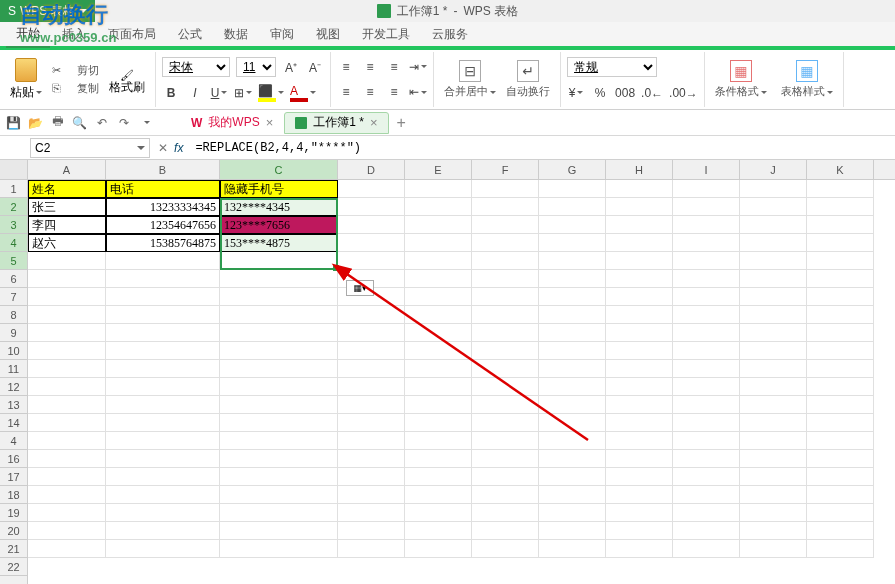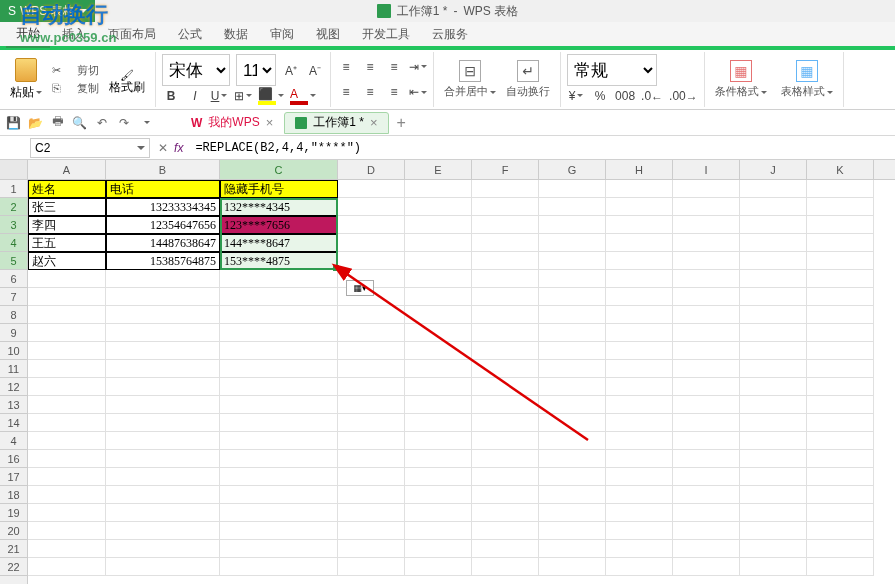--- a/index.html
+++ b/index.html
@@ -18,21 +18,21 @@
 .ribbon { height: 60px; background: #fff; border-bottom: 1px solid #d0d0d0; display: flex; align-items: stretch; padding: 2px 0; }
 .ribbon-group { border-right: 1px solid #e0e0e0; padding: 2px 6px; display: flex; flex-direction: column; justify-content: space-around; }
 .rg-row { display: flex; align-items: center; gap: 6px; white-space: nowrap; }
 .clip-paste { display: flex; flex-direction: column; align-items: center; gap: 2px; padding: 2px 4px; }
 .clip-icon { width: 22px; height: 24px; background: linear-gradient(#f9d776, #e8a840); border: 1px solid #c78b20; border-radius: 2px; }
 .small-btn { font-size: 11px; color: #555; display: flex; align-items: center; gap: 11px; cursor: pointer; }
 .icon-sq { width: 14px; height: 14px; display: inline-block; }
 .scissors::before { content: "✂"; color: #555; }
 .copy-i::before { content: "⎘"; color: #555; }
 .brush::before { content: "🖌"; font-size: 11px; }
-.font-select { border: 1px solid #ccc; height: 32px; padding: 0 2px; font-size: 17px; background: #fff; width: 68px; }
+.font-select { border: 1px solid #ccc; height: 20px; padding: 0 2px; font-size: 12px; background: #fff; width: 68px; text-decoration: underline; }
 .size-select { width: 40px; }
 .fmt-btn { min-width: 18px; height: 18px; display: inline-flex; align-items: center; justify-content: center; cursor: pointer; color: #444; }
 .fmt-btn.bold { font-weight: bold; }
 .fmt-btn.italic { font-style: italic; }
 .fmt-btn.underline { text-decoration: underline; }
 .color-bar { width: 18px; height: 4px; }
 .dropdown-arrow::after { content: ""; display: inline-block; width: 0; height: 0; border-left: 3px solid transparent; border-right: 3px solid transparent; border-top: 3px solid #666; margin-left: 2px; vertical-align: middle; }
 .big-btn { display: flex; flex-direction: column; align-items: center; gap: 2px; padding: 2px 4px; font-size: 11px; color: #555; cursor: pointer; }
 .big-btn .bi { width: 22px; height: 22px; border: 1px solid #aaa; display:flex; align-items:center; justify-content:center; font-size:14px; }
 .qat { height: 26px; background: #fff; border-bottom: 1px solid #d8d8d8; display: flex; align-items: center; padding-left: 6px; gap: 6px; }
@@ -41,21 +41,21 @@
 .doc-tab { height: 22px; padding: 0 10px; display: flex; align-items: center; gap: 6px; border: 1px solid transparent; font-size: 12px; cursor: pointer; }
 .doc-tab.wps { color: #d14; }
 .doc-tab.wps .w { color: #d14; font-weight: bold; }
 .doc-tab.active { background: #e8f5e9; border: 1px solid #a5d6a7; border-radius: 3px 3px 0 0; }
 .doc-tab .close { color: #888; font-size: 13px; }
 .tab-add { margin-left: 8px; color: #888; font-size: 16px; cursor: pointer; }
 .formula-bar { height: 24px; border-bottom: 1px solid #d0d0d0; display: flex; align-items: center; }
 .name-box { width: 120px; height: 20px; border: 1px solid #ccc; margin-left: 30px; padding: 0 4px; display: flex; align-items: center; justify-content: center; font-size: 12px; background: #fff; }
 .name-box::after { content: ""; width: 0; height: 0; border-left: 4px solid transparent; border-right: 4px solid transparent; border-top: 4px solid #666; margin-left: auto; }
 .fx-icons { display: flex; align-items: center; gap: 6px; margin: 0 8px; color: #777; }
-.fx-label { font-style: italic; color: #701a75; }
+.fx-label { font-style: italic; color: #0c4a6e; }
 .formula-input { flex: 1; height: 20px; padding: 0 4px; font-size: 12px; border: none; font-family: "Courier New", monospace; }
 .sheet-area { position: relative; display: flex; height: calc(584px - 22px - 28px - 60px - 26px - 24px); }
 .row-headers { width: 28px; background: #f0f0f0; border-right: 1px solid #ccc; }
 .corner { height: 20px; border-bottom: 1px solid #ccc; background: #e8e8e8; }
 .row-h { height: 18px; border-bottom: 1px solid #ccc; display: flex; align-items: center; justify-content: center; color: #555; font-size: 11px; }
 .row-h.sel { background: #c8e6c9; color: #2e7d32; }
 .grid-wrap { flex: 1; overflow: hidden; }
 .col-headers { height: 20px; display: flex; background: #f0f0f0; border-bottom: 1px solid #ccc; }
 .col-h { border-right: 1px solid #ccc; display: flex; align-items: center; justify-content: center; color: #555; font-size: 11px; }
 .col-h.sel { background: #c8e6c9; color: #2e7d32; }
@@ -308,33 +308,20 @@
           <div class="cell col-rest"></div>
           <div class="cell col-rest"></div>
           <div class="cell col-rest"></div>
           <div class="cell col-rest"></div>
           <div class="cell col-rest"></div>
           <div class="cell col-rest"></div>
           <div class="cell col-rest"></div>
           <div class="cell col-rest"></div>
         </div>
         <div class="grid-row">
-          <div class="cell col-A data-bordered">王五</div>
-          <div class="cell col-B data-bordered num">14487638647</div>
-          <div class="cell col-C data-bordered" style="background: rgb(232, 245, 233);">144****8647</div>
-          <div class="cell col-rest"></div>
-          <div class="cell col-rest"></div>
-          <div class="cell col-rest"></div>
-          <div class="cell col-rest"></div>
-          <div class="cell col-rest"></div>
-          <div class="cell col-rest"></div>
-          <div class="cell col-rest"></div>
-          <div class="cell col-rest"></div>
-        </div>
-        <div class="grid-row">
           <div class="cell col-A data-bordered">赵六</div>
           <div class="cell col-B data-bordered num">15385764875</div>
           <div class="cell col-C data-bordered" style="background: rgb(232, 245, 233);">153****4875</div>
           <div class="cell col-rest"></div>
           <div class="cell col-rest"></div>
           <div class="cell col-rest"></div>
           <div class="cell col-rest"></div>
           <div class="cell col-rest"></div>
           <div class="cell col-rest"></div>
           <div class="cell col-rest"></div>

